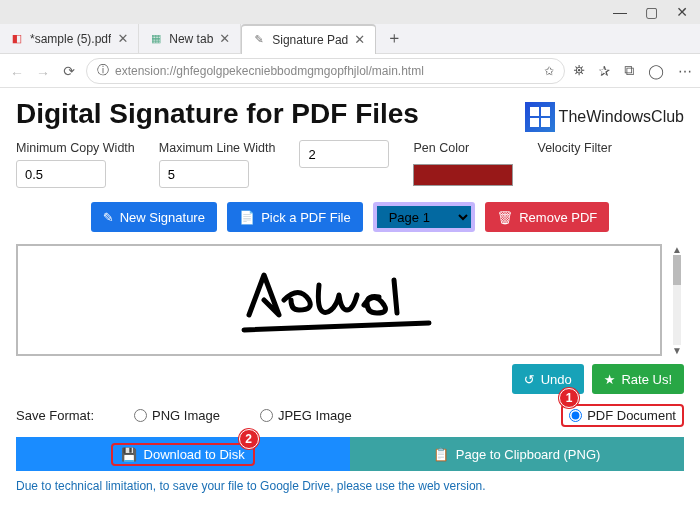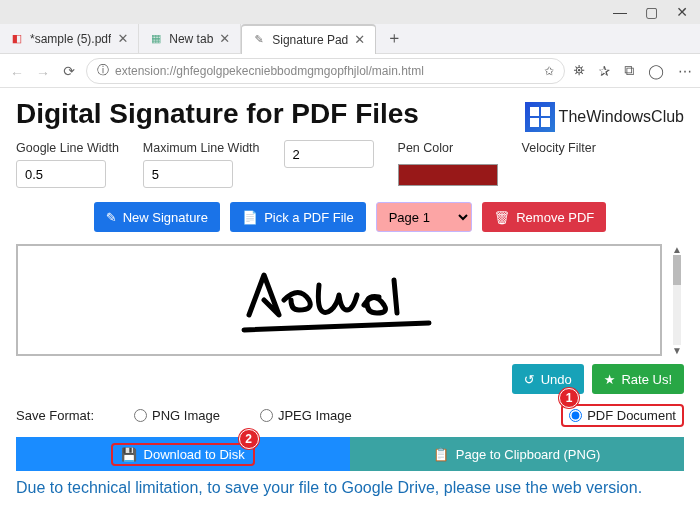--- a/index.html
+++ b/index.html
@@ -38,21 +38,21 @@
   .control-group label { font-size: 12.5px; color: #333; line-height: 1.3; }
   .control-group input[type=text] { width: 90px; height: 28px; border: 1px solid #ccc; border-radius: 3px; padding: 0 8px; font-size: 13px; }
   .pen-swatch { width: 100px; height: 22px; background: #981818; border: 1px solid #999; margin-top: 4px; }
 
   .action-row { display: flex; gap: 10px; justify-content: center; margin-top: 14px; align-items: center; }
   .btn { display: inline-flex; align-items: center; gap: 6px; height: 30px; padding: 0 12px; border: none; border-radius: 3px; font-size: 13px; cursor: pointer; color: #fff; }
   .btn-primary { background: #1a73e8; }
   .btn-danger  { background: #dc3545; }
   .btn-info    { background: #17a2b8; }
   .btn-success { background: #28a745; }
-  select.page-select { height: 30px; border: 1px solid #c4b5fd; border-radius: 3px; padding: 0 24px 0 8px; font-size: 13px; background: #fca5a5; }
+  select.page-select { height: 30px; border: 4px solid #c4b5fd; border-radius: 3px; padding: 0 24px 0 8px; font-size: 13px; background: #0369a1; }
 
   .canvas-wrap { margin-top: 12px; position: relative; display: flex; }
   .canvas { flex: 1; height: 112px; border: 2px solid #bbb; background: #fff; display: flex; align-items: center; justify-content: center; }
   .signature-svg { width: 220px; height: 90px; }
   .scrollbar { width: 14px; margin-left: 8px; display: flex; flex-direction: column; align-items: center; }
   .scrollbar .arrow { font-size: 10px; color: #666; }
   .scrollbar .track { flex: 1; width: 8px; background: #eee; position: relative; }
   .scrollbar .thumb { position: absolute; top: 0; left: 0; width: 8px; height: 30px; background: #bbb; }
 
   .undo-row { display: flex; justify-content: flex-end; gap: 8px; margin-top: 8px; }
@@ -61,21 +61,21 @@
   .format-row .radio-group { display: flex; align-items: center; gap: 5px; }
   .format-row .pdf-box { border: 2px solid #e1242b; border-radius: 4px; padding: 2px 6px; position: relative; }
   .callout { position: absolute; width: 20px; height: 20px; border-radius: 50%; background: #e1242b; color: #fff; font-size: 12px; font-weight: 600; display: flex; align-items: center; justify-content: center; border: 1.5px solid #fff; box-shadow: 0 0 0 1px #e1242b; }
 
   .bottom-row { display: flex; margin-top: 10px; }
   .bottom-btn { flex: 1; height: 34px; display: flex; align-items: center; justify-content: center; gap: 6px; color: #fff; font-size: 13px; cursor: pointer; }
   .bottom-download { background: #1a8cff; position: relative; }
   .bottom-download .inner-box { border: 2px solid #e1242b; border-radius: 4px; padding: 2px 8px; display: flex; align-items: center; gap: 6px; position: relative; }
   .bottom-copy { background: #3aa3a3; }
 
-  .note { margin-top: 8px; font-size: 16px; color: #1a6fb5; }
+  .note { margin-top: 8px; font-size: 12px; color: #1a6fb5; }
 </style>
 </head>
 <body>
 
 <div class="chrome">
   <div class="window-controls">
     <span>—</span>
     <span>▢</span>
     <span>✕</span>
   </div>
@@ -127,21 +127,21 @@
             <rect x="2" y="13" width="9" height="9" fill="#fff"></rect>
             <rect x="13" y="13" width="9" height="9" fill="#fff"></rect>
           </svg>
       </div>
       <span class="logo-text">TheWindowsClub</span>
     </div>
   </div>
 
   <div class="controls-row">
     <div class="control-group">
-      <label>Google Line Width</label>
+      <label>Minimum Copy Width</label>
       <input type="text" value="0.5" style="">
     </div>
     <div class="control-group">
       <label>Maximum Line Width</label>
       <input type="text" value="5" style="">
     </div>
     <div class="control-group">
       <input type="text" value="2" style="">
     </div>
     <div class="control-group">

